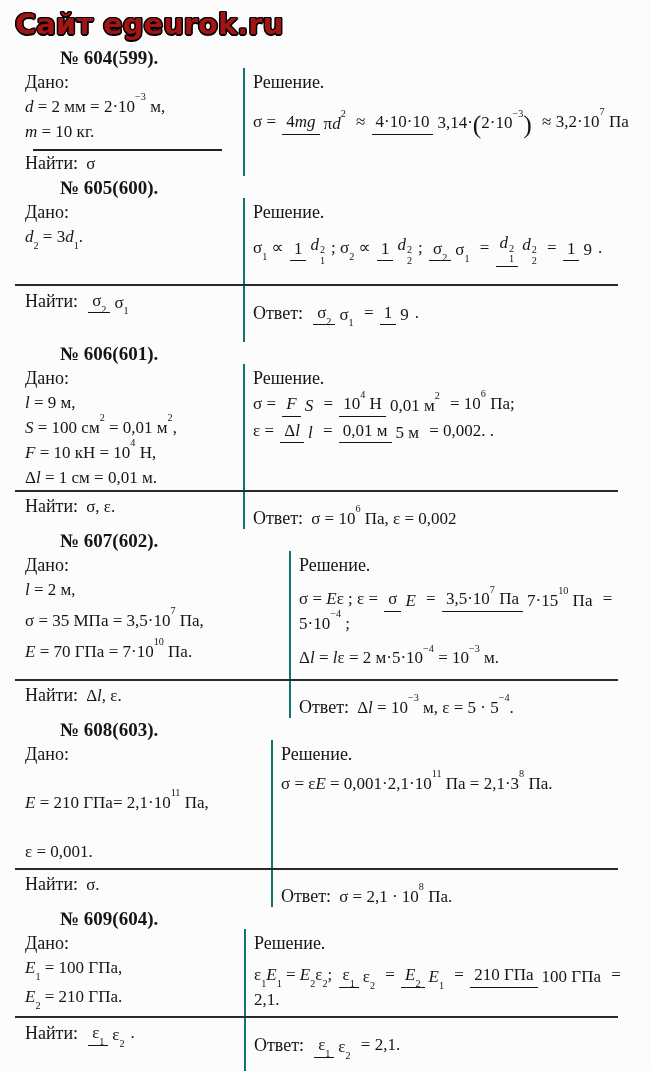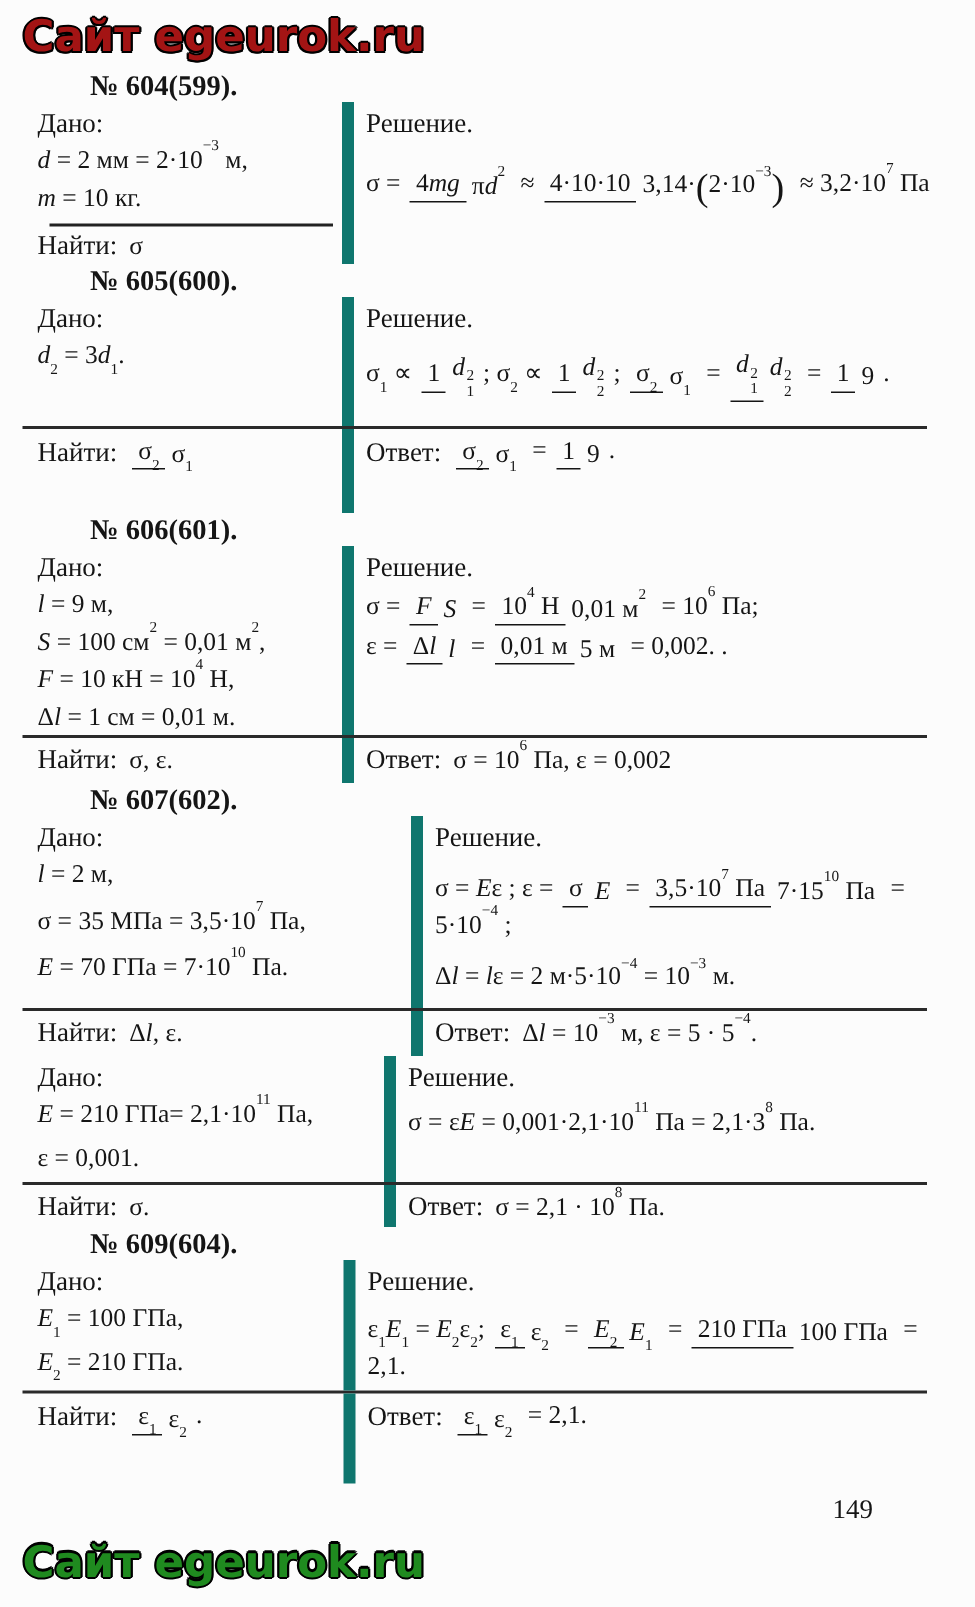--- a/index.html
+++ b/index.html
@@ -29,30 +29,30 @@
     margin-top:6px;
     color:#1f8a1f;
     text-shadow:-1.5px 0 #000,1.5px 0 #000,0 -1.5px #000,0 1.5px #000,-1px -1px #000,1px 1px #000,-1px 1px #000,1px -1px #000;
   }
 
   
   .problem{margin:0;}
   .ptitle{font-weight:bold;font-size:19px;line-height:20px;margin:2px 0 0 45px;}
   .pbody{display:flex;align-items:stretch;}
   .col-left{flex-shrink:0;box-sizing:border-box;padding:2px 6px 0 10px;}
-  .col-right{flex:1;border-left:8px solid #0f766e;box-sizing:border-box;padding:2px 0 0 8px;}
+  .col-right{flex:1;border-left:2px solid #0f766e;box-sizing:border-box;padding:2px 0 0 8px;margin-left:15px;}
   .glabel,.slabel{font-size:18px;line-height:24px;}
   .flabel,.alabel{font-size:18px;margin-right:8px;}
   .given-line{font-size:17px;line-height:25px;}
   .sol-line{font-size:17px;margin:4px 0;line-height:1.45;}
   .find-row,.ans-row{display:flex;align-items:center;font-size:17px;}
   .left-hr{border-top:2.2px solid #222;margin:5px 0 2px 8px;}
   .pbottom{border-top:2.2px solid #2a2a2a;margin-right:22px;}
   .pbottom .col-left{padding-top:4px;}
-  .pbottom .col-right{padding-top:4px;}
+  .pbottom .col-right{padding-top:16px;}
 
   
   .p604 .col-left{width:213px;}
   .p604 .pbody{min-height:108px;}
   .p604 .sol-line{margin-top:16px;}
   .p605 .col-left{width:213px;}
   .p605 .ptop{min-height:86px;}
   .p605 .pbottom{min-height:56px;}
   .p605 .sol-line{margin-top:8px;}
   .p606 .col-left{width:213px;}
@@ -60,21 +60,21 @@
   .p606 .pbottom{min-height:30px;}
   .p606 .sol-line{margin:2px 0;}
   .p607 .col-left{width:259px;}
   .p607 .ptop{min-height:128px;}
   .p607 .pbottom{min-height:30px;}
   .p607 .given-line{margin-bottom:6px;}
   .p607 .sol-line{margin-top:10px;}
   .p608 .col-left{width:241px;}
   .p608 .ptop{min-height:74px;}
   .p608 .pbottom{min-height:28px;}
-  .p608 .given-line{margin-bottom:4px;}
+  .p608 .given-line{margin-bottom:4px;margin-top:24px;}
   .p608 .sol-line{margin-top:6px;}
   .p609 .col-left{width:214px;}
   .p609 .ptop{min-height:78px;}
   .p609 .pbottom{min-height:60px;}
   .p609 .given-line{margin-bottom:4px;}
   .p609 .sol-line{margin-top:8px;}
 
   
   .math .it{font-style:italic;}
   .math sup{font-size:60%;line-height:0;position:relative;top:-0.5em;}
@@ -254,20 +254,21 @@
           </div>
           <div class="col-right">
             <div class="ans-row">
               <span class="alabel">Ответ:</span>
               <span class="math"><span>Δ</span><span class="it">l</span><span> = 10</span><sup>−3</sup><span> м, ε = 5 · 5</span><sup>−4</sup><span>.</span></span>
             </div>
           </div>
         </div>
       </section>
       <section class="problem p608">
+        <div class="ptitle">№ 608(603).</div>
         <div class="pbody ptop">
           <div class="col-left">
             <div class="glabel">Дано:</div>
             <div class="given-line math"><span class="it">E</span><span> = 210 ГПа= 2,1·10</span><sup>11</sup><span> Па,</span></div>
             <div class="given-line math"><span>ε = 0,001.</span></div>
           </div>
           <div class="col-right">
             <div class="slabel">Решение.</div>
             <div class="sol-line math"><span>σ = ε</span><span class="it">E</span><span> = 0,001·2,1·10</span><sup>11</sup><span> Па = 2,1·3</span><sup>8</sup><span> Па.</span></div>
           </div>

